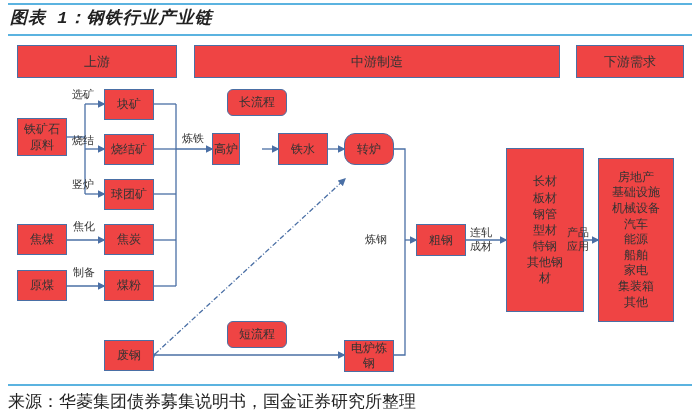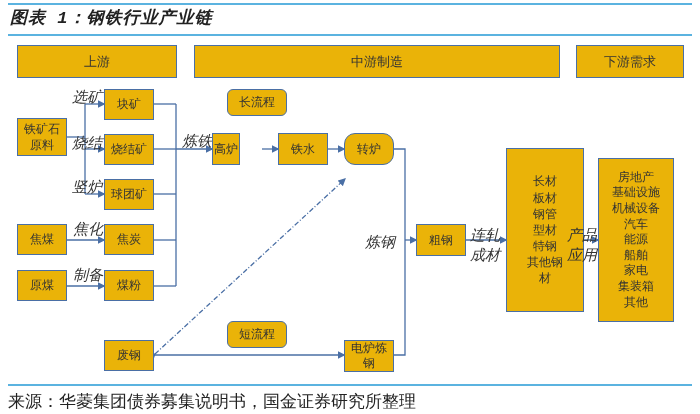--- a/index.html
+++ b/index.html
@@ -2,25 +2,25 @@
 <html><head>
   <meta charset="utf-8">
   <style>
     html, body { margin: 0; padding: 0; background: #ffffff; }
     body { width: 700px; height: 414px; position: relative; overflow: hidden;
            font-family: "DejaVu Serif", "Liberation Serif", serif; color: #333; }
     .title { position: absolute; left: 10px; top: 6px; font-size: 17px; font-weight: bold;
              font-style: italic; color: #222; font-family: Liberation Mono, monospace;
              letter-spacing: 1px; }
     .rule { position: absolute; left: 8px; width: 684px; height: 2px; background: #5bb3e0; }
-    .box { position: absolute; border: 1.5px solid #4a6fa5; background: #eab308; box-sizing: border-box;
+    .box { position: absolute; border: 1.5px solid #4a6fa5; background: #ef4444; box-sizing: border-box;
            display: flex; align-items: center; justify-content: center; text-align: center;
            font-size: 12px; color: #333; line-height: 1.35; }
     .rbox { border-radius: 6px; }
-    .lbl { position: absolute; font-size: 15px; color: #333; line-height: 1.3; white-space: nowrap; font-style: italic; }
+    .lbl { position: absolute; font-size: 11px; color: #333; line-height: 1.3; white-space: nowrap; }
     .vlist { white-space: pre-line; }
     .source { position: absolute; left: 8px; top: 390px; font-size: 17px; color: #222; }
     svg.lines { position: absolute; left: 0; top: 0; }
   </style>
 </head>
 <body>
 
 <div class="title">图表 1：钢铁行业产业链</div>
 <div class="rule" style="top:3px;"></div>
 <div class="rule" style="top:34px;"></div>

